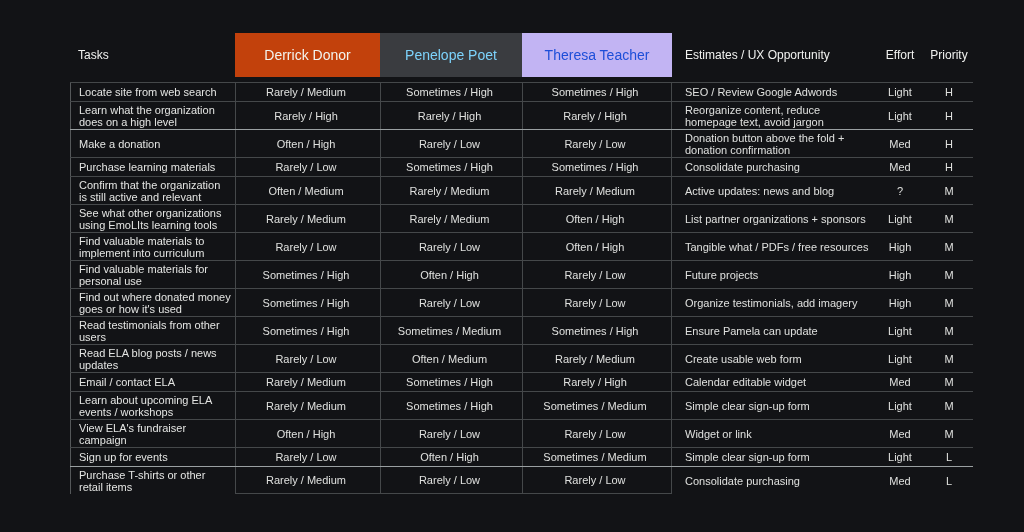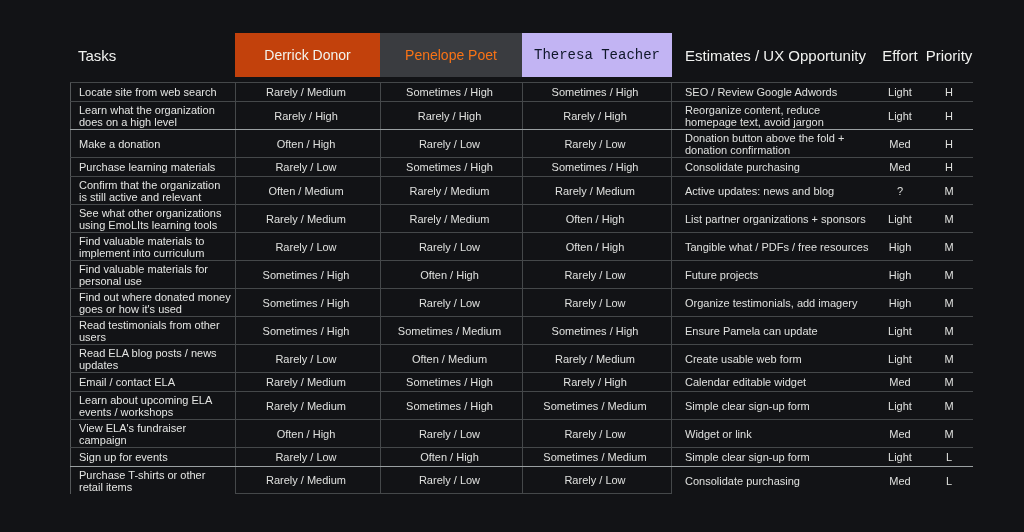--- a/index.html
+++ b/index.html
@@ -14,21 +14,21 @@
   .grid{
     display:grid;
     grid-template-columns:165px 145px 142px 150px 203px 50px 48px;
   }
   
   .header{height:82px;}
   .hcell{
     margin-top:33px;height:44px;
     display:flex;align-items:center;
     box-sizing:border-box;
-    color:#F1F2F0;font-size:15px;
+    color:#F1F2F0;font-size:12px;
   }
   .hcell.tasks{padding-left:8px;}
   .hcell.persona{justify-content:center;font-size:14px;}
   .hcell.estimates{padding-left:13px;}
   .hcell.effort,.hcell.priority{justify-content:center;}
   
   .row{border-top:1px solid #45484a;}
   .row.bright{border-top-color:#9aa0a2;}
   .cell{
     box-sizing:border-box;
@@ -55,22 +55,22 @@
 </style>
 </head>
 <body>
 
 <div class="canvas">
   <div class="table-wrap">
 
     <div class="grid header">
       <div class="hcell tasks">Tasks</div>
       <div class="hcell persona" style="background: #c2410c; color: rgb(243, 244, 239);">Derrick Donor</div>
-      <div class="hcell persona" style="background: rgb(58, 60, 64); color: #f97316;">Penelope Poet</div>
-      <div class="hcell persona" style="background: rgb(194, 180, 243); color: #0f172a; font-family: Liberation Mono, monospace;">Theresa Teacher</div>
+      <div class="hcell persona" style="background: rgb(58, 60, 64); color: #7dd3fc;">Penelope Poet</div>
+      <div class="hcell persona" style="background: rgb(194, 180, 243); color: #1d4ed8;">Theresa Teacher</div>
       <div class="hcell estimates">Estimates / UX Opportunity</div>
       <div class="hcell effort">Effort</div>
       <div class="hcell priority">Priority</div>
     </div>
 
     <div id="table-body">
         <div class="grid row">
     <div class="cell tasks">Locate site from web search</div>
     <div class="cell pcell">Rarely / Medium</div>
     <div class="cell pcell">Sometimes / High</div>

